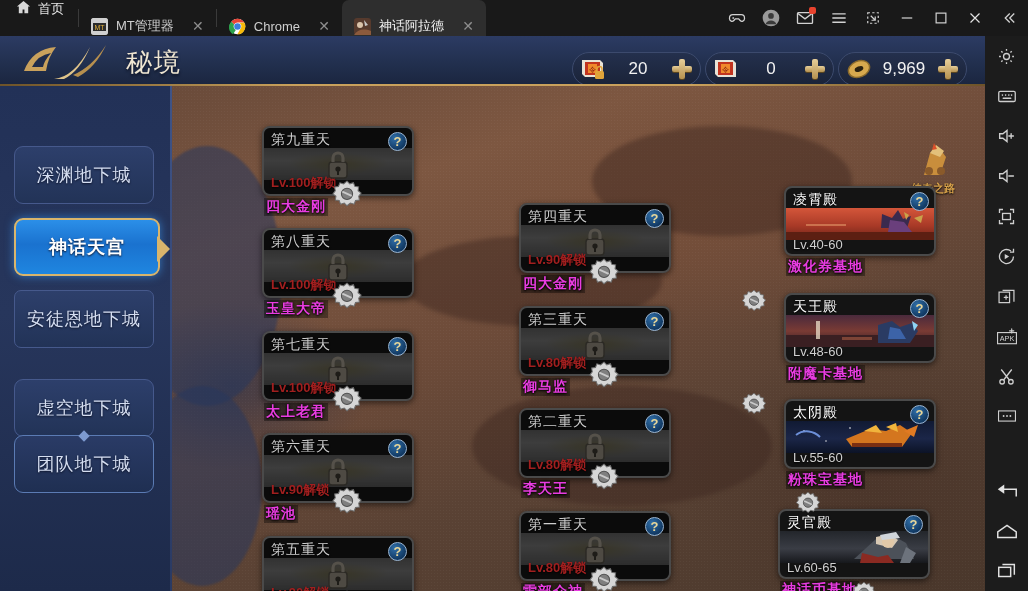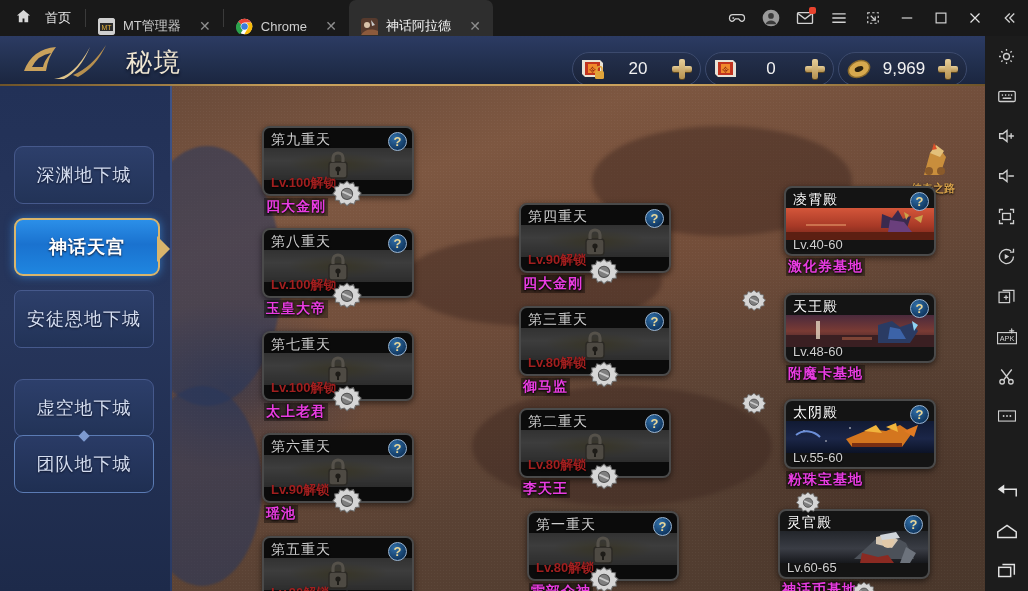--- a/index.html
+++ b/index.html
@@ -4,21 +4,21 @@
 <style>
   * { box-sizing: border-box; margin:0; padding:0; }
   html,body { width:1028px; height:591px; overflow:hidden; background:#111; }
   body { font-family:"Liberation Sans","DejaVu Sans",sans-serif; }
 
   #app { position:relative; width:1028px; height:591px; overflow:hidden; background:#1b1b1b; }
 
   
   .titlebar{ position:absolute; left:0; top:0; width:1028px; height:36px;
     background:#191919; display:flex; align-items:center; }
-  .tb-home{ display:flex; align-items:center; gap:14px; padding:0 14px 0 16px; height:36px; color:#e8e8e8; font-size:13px;}
+  .tb-home{ display:flex; align-items:flex-start; gap:7px; padding:0 14px 0 16px; height:36px; color:#e8e8e8; font-size:13px;}
   .tb-sep{ width:1px; height:18px; background:#3a3a3a; }
   .tb-tab{ display:flex; align-items:center; height:36px; padding:16px 10px 0 12px; gap:8px; color:#cfcfcf; font-size:13px; position:relative;}
   .tb-tab.active{ background:#2e2e2e; border-top-left-radius:7px; border-top-right-radius:7px; color:#f3f3f3;}
   .tb-tab .fav{ width:17px; height:17px; border-radius:3px; flex:0 0 auto; display:block;}
   .tb-x{ color:#8e8e8e; font-size:14px; margin-left:8px; width:16px; text-align:center;}
   .tb-spacer{ flex:1 1 auto; }
   .tb-icons{ display:flex; align-items:center; gap:4px; padding-right:4px;}
   .tb-ic{ width:30px;height:30px; display:flex;align-items:center;justify-content:center; color:#d2d2d2; position:relative;}
   .tb-ic svg{ display:block; }
 
@@ -462,21 +462,21 @@
                 <rect x="4" y="12" width="18" height="16" rx="3" fill="#4e4a43" stroke="#2b2924" stroke-width="1.4"></rect>
                 <path d="M8 12V8a5 5 0 0 1 10 0v4" fill="none" stroke="#55514a" stroke-width="3.2"></path>
                 <circle cx="13" cy="19" r="2.6" fill="#1e1c18"></circle>
                 <rect x="12" y="20" width="2" height="5" fill="#1e1c18"></rect>
               </svg>
           </div>
           <div class="lvl locked">Lv.80解锁</div>
         </div>
         <div class="sub">李天王</div>
       </div>
-      <div class="card locked" style="left:355px;top:425px;">
+      <div class="card locked" style="left:347px;top:425px;">
         <div class="box">
           <div class="thumb lockedbg"></div>
           <div class="cname">第一重天</div>
           <div class="qm">?</div>
           <div class="lock">
             <svg width="26" height="30" viewBox="0 0 26 30">
                 <rect x="4" y="12" width="18" height="16" rx="3" fill="#4e4a43" stroke="#2b2924" stroke-width="1.4"></rect>
                 <path d="M8 12V8a5 5 0 0 1 10 0v4" fill="none" stroke="#55514a" stroke-width="3.2"></path>
                 <circle cx="13" cy="19" r="2.6" fill="#1e1c18"></circle>
                 <rect x="12" y="20" width="2" height="5" fill="#1e1c18"></rect>

